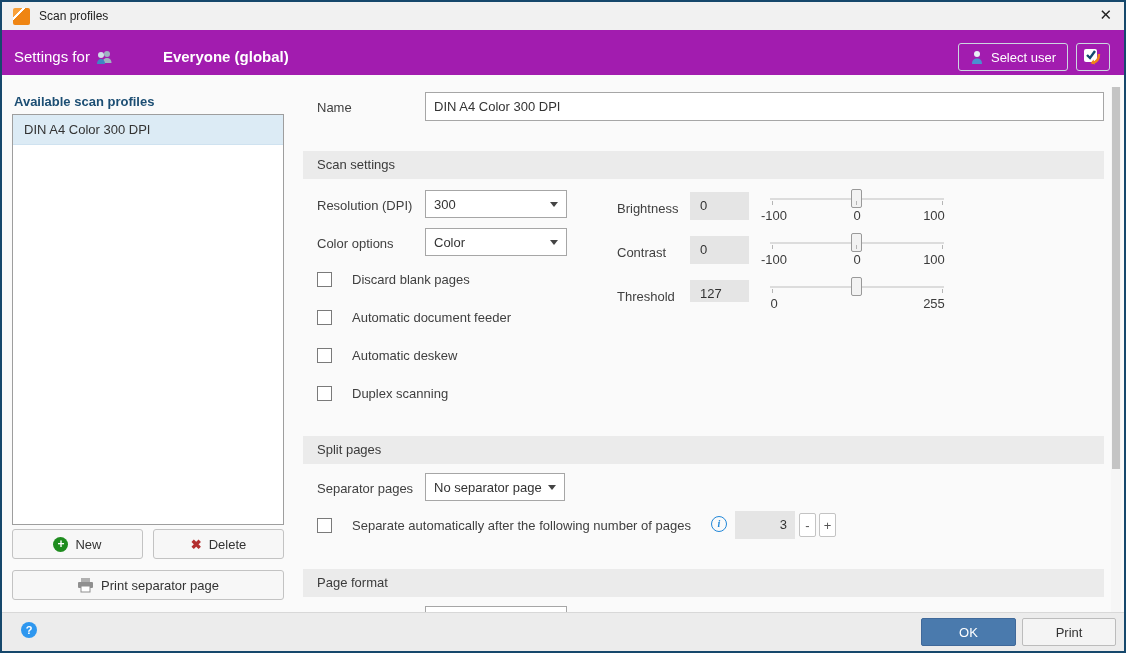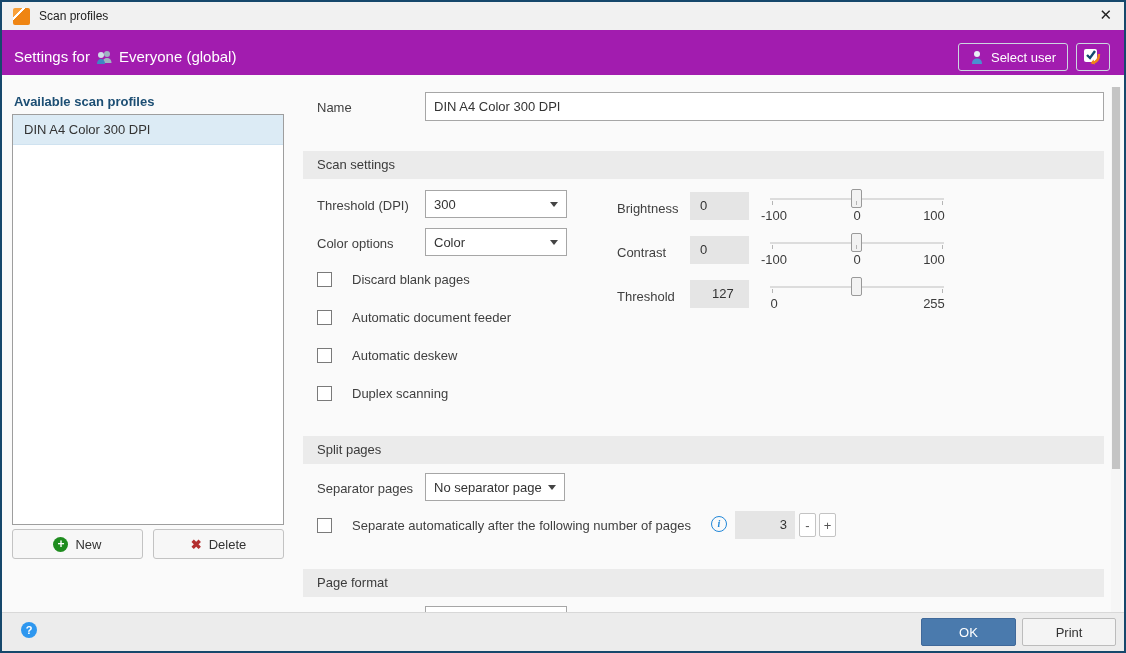--- a/index.html
+++ b/index.html
@@ -6,21 +6,21 @@
   #window{position:relative;width:1126px;height:653px;box-sizing:border-box;border:2px solid #16486c;background:#fafafa;overflow:hidden;}
   .abs{position:absolute;}
   
   #titlebar{position:absolute;top:0;left:0;right:0;height:28px;background:#f1f1f1;display:flex;align-items:center;padding-left:11px;box-sizing:border-box;}
   #app-logo{width:17px;height:17px;border-radius:2px;background:linear-gradient(135deg,#f9a13a 0 28%,#ffffff 28% 37%,#ef8513 37%);margin-right:9px;}
   #win-title{font-size:12px;color:#222;}
   #close-btn{position:absolute;right:12px;top:4px;font-size:15px;color:#222;cursor:default;line-height:18px;}
   
   #header{position:absolute;top:28px;left:0;right:0;height:45px;background:#a21caf;}
   #header-left{position:absolute;left:12px;top:0;height:53px;display:flex;align-items:center;color:#fff;font-size:15px;gap:6px;}
-  #header-left .bold{font-weight:normal;}
+  #header-left .bold{font-weight:bold;margin-left:44px;}
   .hdr-btn{position:absolute;top:13px;height:28px;box-sizing:border-box;border:1px solid #ccd6e0;border-radius:3px;background:transparent;color:#fff;font-size:13px;display:flex;align-items:center;justify-content:center;gap:7px;}
   #select-user-btn{right:56px;width:110px;}
   #apply-user-btn{right:14px;width:34px;}
   
   #sidebar-title{left:12px;top:92px;font-size:13px;font-weight:bold;color:#1c4e73;}
   #profiles-list{left:10px;top:112px;width:272px;height:411px;background:#fff;border:1px solid #9e9e9e;box-sizing:border-box;}
   .profile-item{height:29px;line-height:29px;background:#dcebf5;border-bottom:1px solid #cfe2f0;padding-left:11px;font-size:13px;color:#333;}
   .btn{box-sizing:border-box;background:#f7f7f7;border:1px solid #c3c3c3;border-radius:3px;font-size:13px;color:#333;display:flex;align-items:center;justify-content:center;gap:7px;}
   #new-btn{left:10px;top:527px;width:131px;height:30px;}
   #delete-btn{left:151px;top:527px;width:131px;height:30px;}
@@ -102,27 +102,37 @@
     <div class="profile-item">DIN A4 Color 300 DPI</div>
   </div>
   <div class="abs btn" id="new-btn">
     <span class="plus-circle">+</span>
     <span>New</span>
   </div>
   <div class="abs btn" id="delete-btn">
     <span class="red-x">✖</span>
     <span>Delete</span>
   </div>
+  <div class="abs btn" id="print-btn">
+    <span style="display:flex;">
+      <svg width="17" height="15" viewBox="0 0 17 15">
+        <rect x="4" y="0" width="9" height="4" fill="#b0b0b0"></rect>
+        <rect x="1" y="4" width="15" height="6" rx="1" fill="#8f8f8f"></rect>
+        <rect x="4" y="8" width="9" height="6" fill="#ffffff" stroke="#8f8f8f"></rect>
+      </svg>
+    </span>
+    <span>Print separator page</span>
+  </div>
 
   <div class="abs lbl" style="left:315px;top:98px;">Name</div>
   <input class="abs input" style="left: 423px; top: 90px; width: 679px; height: 29px;" value="DIN A4 Color 300 DPI">
 
   <div class="abs section-hdr" style="top:149px;">Scan settings</div>
 
-  <div class="abs lbl" style="left:315px;top:196px;">Threshold (DPI)</div>
+  <div class="abs lbl" style="left:315px;top:196px;">Resolution (DPI)</div>
   <div class="abs select" style="left:423px;top:188px;width:142px;height:28px;">
     <span>300</span>
     <span class="sel-arrow"></span>
   </div>
 
   <div class="abs lbl" style="left:315px;top:234px;">Color options</div>
   <div class="abs select" style="left:423px;top:226px;width:142px;height:28px;">
     <span>Color</span>
     <span class="sel-arrow"></span>
   </div>
@@ -160,21 +170,21 @@
   <div class="abs track" style="left:768px;top:240px;width:174px;"></div>
   <div class="abs handle" style="left:849px;top:231px;"></div>
   <div class="abs tick" style="left:770px;top:243px;"></div>
   <div class="abs tick" style="left:854px;top:243px;"></div>
   <div class="abs tick" style="left:940px;top:243px;"></div>
   <div class="abs tick-lbl" style="left:750px;top:250px;">-100</div>
   <div class="abs tick-lbl" style="left:833px;top:250px;">0</div>
   <div class="abs tick-lbl" style="left:910px;top:250px;">100</div>
 
   <div class="abs lbl" style="left:615px;top:287px;">Threshold</div>
-  <div class="abs valbox" style="left:688px;top:278px;width:59px;height:28px;padding-left:22px;">127</div>
+  <div class="abs valbox" style="left:688px;top:278px;width:59px;height:22px;padding-left:10px;">127</div>
   <div class="abs track" style="left:768px;top:284px;width:174px;"></div>
   <div class="abs handle" style="left:849px;top:275px;"></div>
   <div class="abs tick" style="left:770px;top:287px;"></div>
   <div class="abs tick" style="left:940px;top:287px;"></div>
   <div class="abs tick-lbl" style="left:750px;top:294px;">0</div>
   <div class="abs tick-lbl" style="left:910px;top:294px;">255</div>
 
   <div class="abs section-hdr" style="top:434px;">Split pages</div>
   <div class="abs lbl" style="left:315px;top:479px;">Separator pages</div>
   <div class="abs chk-row" style="left:315px;top:516px;">

